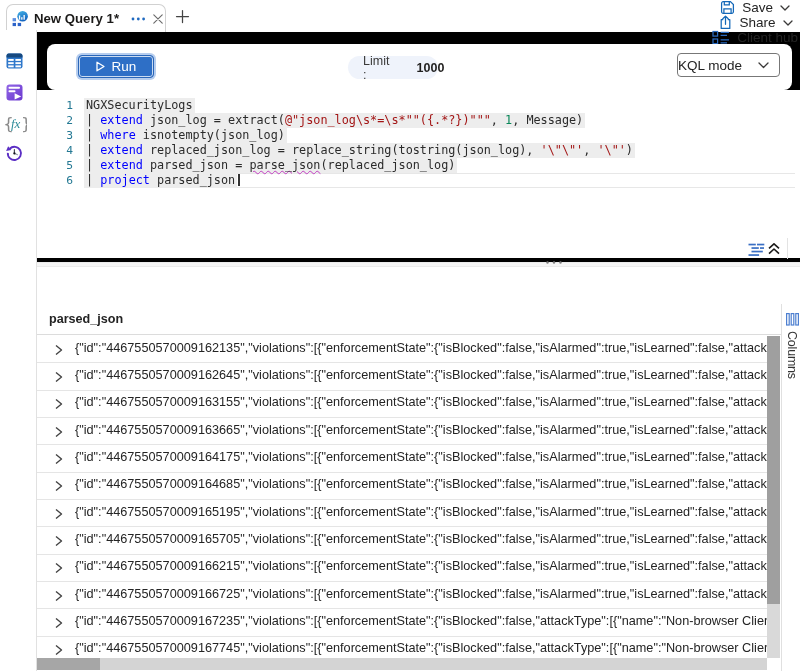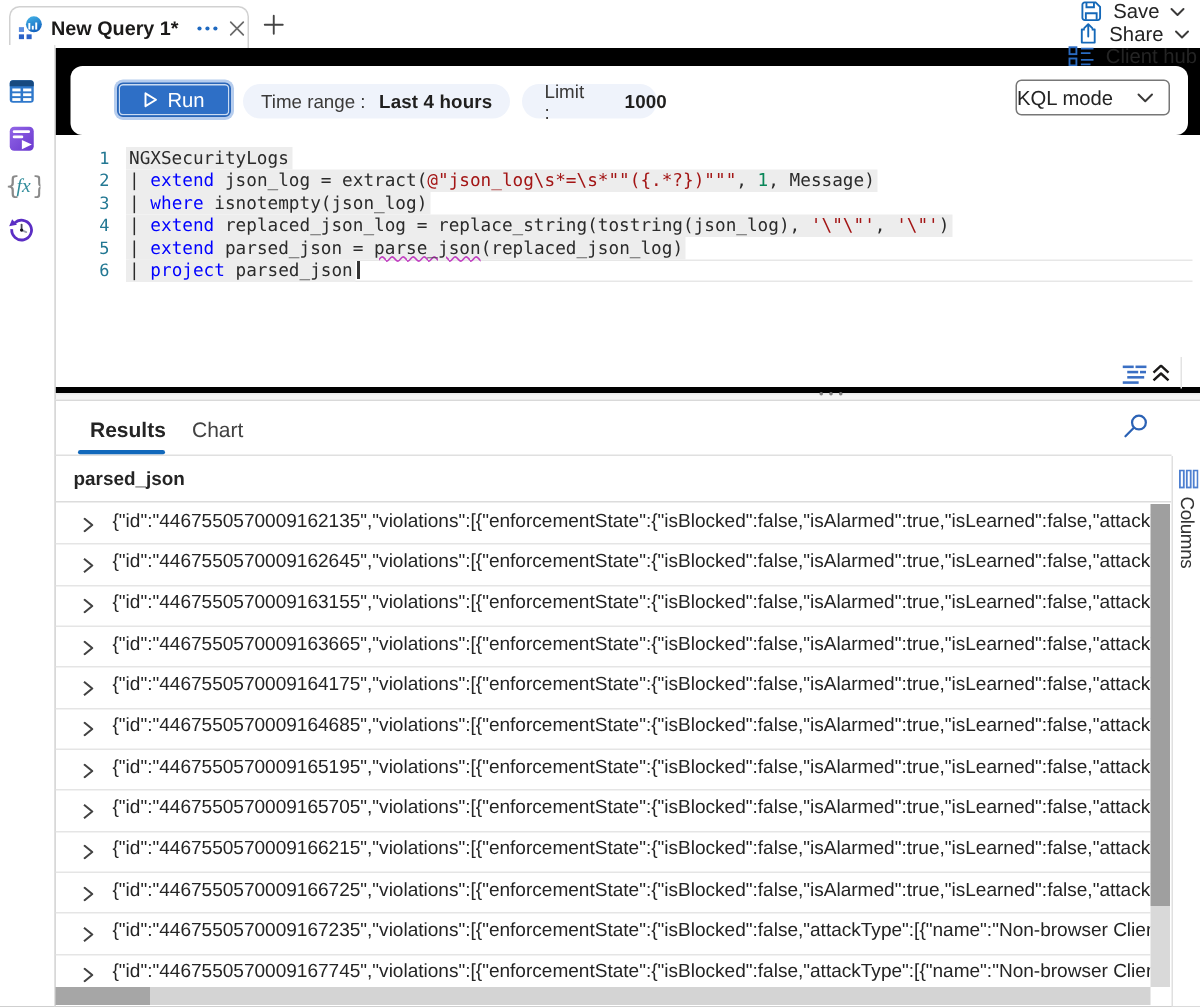--- a/index.html
+++ b/index.html
@@ -210,24 +210,20 @@
     </svg>
   </div>
 
   <div id="toolbar-card" class="abs" data-name="query-toolbar">
     <div id="run-btn" class="abs" data-name="run-button">
       <svg width="9" height="11" viewBox="0 0 9 11" data-name="run-play-icon">
         <path d="M1 1.2 L8 5.5 L1 9.8 Z" fill="none" stroke="#fff" stroke-width="1.3" stroke-linejoin="round"></path>
       </svg>
       <span id="run-label" data-name="run-label">Run</span>
     </div>
-    <div id="pill-time" class="pill" data-name="time-range-picker">
-      <span data-name="time-range-label">Time range :</span>
-      <b data-name="time-range-value">Last 4 hours</b>
-    </div>
     <div id="pill-limit" class="pill" data-name="limit-picker">
       <span data-name="limit-label">Limit :</span>
       <b data-name="limit-value">1000</b>
     </div>
     <div id="kql-select" class="abs" data-name="query-mode-select">
       <span data-name="query-mode-value">KQL mode</span>
       <svg width="11" height="7" viewBox="0 0 11 7" data-name="mode-chevron-icon">
         <path d="M1 1 L5.5 5.5 L10 1" fill="none" stroke="#3b3a39" stroke-width="1.3" stroke-linecap="round" stroke-linejoin="round"></path>
       </svg>
     </div>
@@ -261,30 +257,20 @@
   </div>
 
   <div id="splitter" class="abs" data-name="pane-splitter"></div>
   <svg id="splitter-dots" class="abs" width="18" height="5" viewBox="0 0 18 5" data-name="splitter-handle-icon">
     <circle cx="2.5" cy="2.5" r="1.2" fill="#7d7d7d"></circle>
       <circle cx="9" cy="2.5" r="1.2" fill="#7d7d7d"></circle>
       <circle cx="15.5" cy="2.5" r="1.2" fill="#7d7d7d"></circle>
   </svg>
 
   <div id="results" class="abs" data-name="results-panel">
-    <div id="tabs-row" data-name="results-tab-row">
-      <span id="tab-results" data-name="tab-results">Results</span>
-      <span id="tab-chart" data-name="tab-chart">Chart</span>
-      <div id="tab-underline" data-name="active-tab-underline"></div>
-      <svg id="grid-search" width="18" height="18" viewBox="0 0 18 18" data-name="search-icon">
-        <circle cx="11.3" cy="6.7" r="4.6" fill="none" stroke="#2b62b5" stroke-width="1.5"></circle>
-        <path d="M7.9 10.2 L2.3 15.8" stroke="#2b62b5" stroke-width="1.5" stroke-linecap="round"></path>
-      </svg>
-      <div id="tabs-border" data-name="tab-row-border"></div>
-    </div>
     <div id="grid-header" data-name="grid-column-header">
       <span data-name="column-header-label">parsed_json</span>
     </div>
     <div id="rows" data-name="results-grid">
         <div class="rrow" data-name="result-row">
           <svg width="8" height="10" viewBox="0 0 8 10" style="top:8.5px" data-name="row-expand-icon">
             <path d="M1 0.5 L6.5 5 L1 9.5" fill="none" stroke="#424242" stroke-width="1.35" stroke-linejoin="round"></path>
           </svg>
           <div class="rclip"><span class="rtext" data-name="row-json-text">{"id":"4467550570009162135","violations":[{"enforcementState":{"isBlocked":false,"isAlarmed":true,"isLearned":false,"attackType"</span></div>
         </div>

